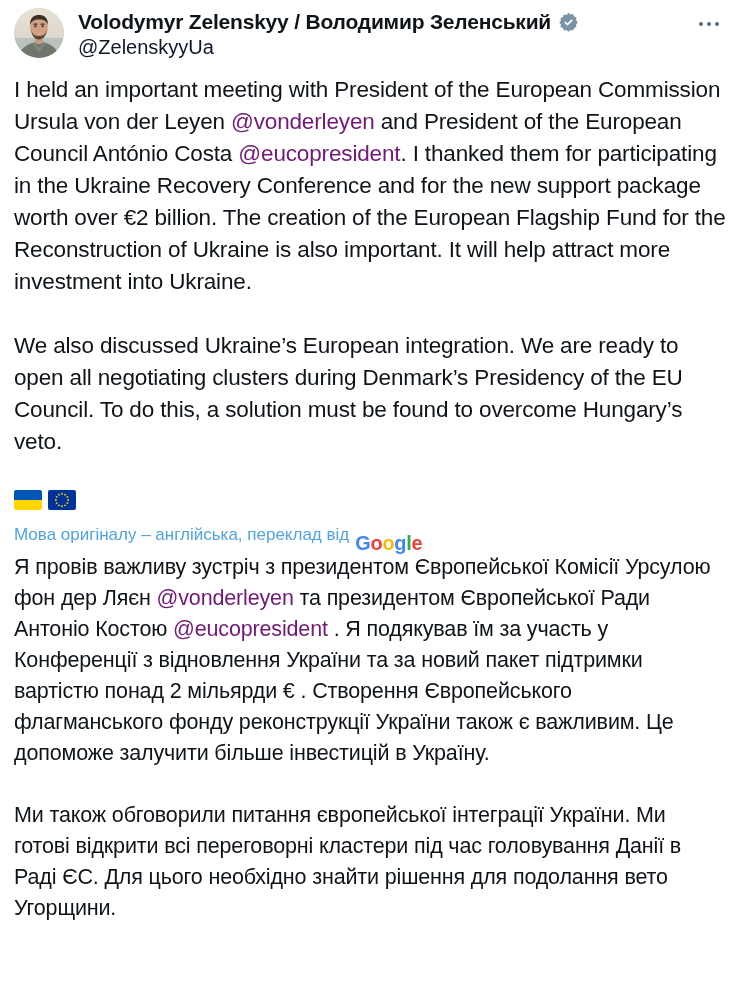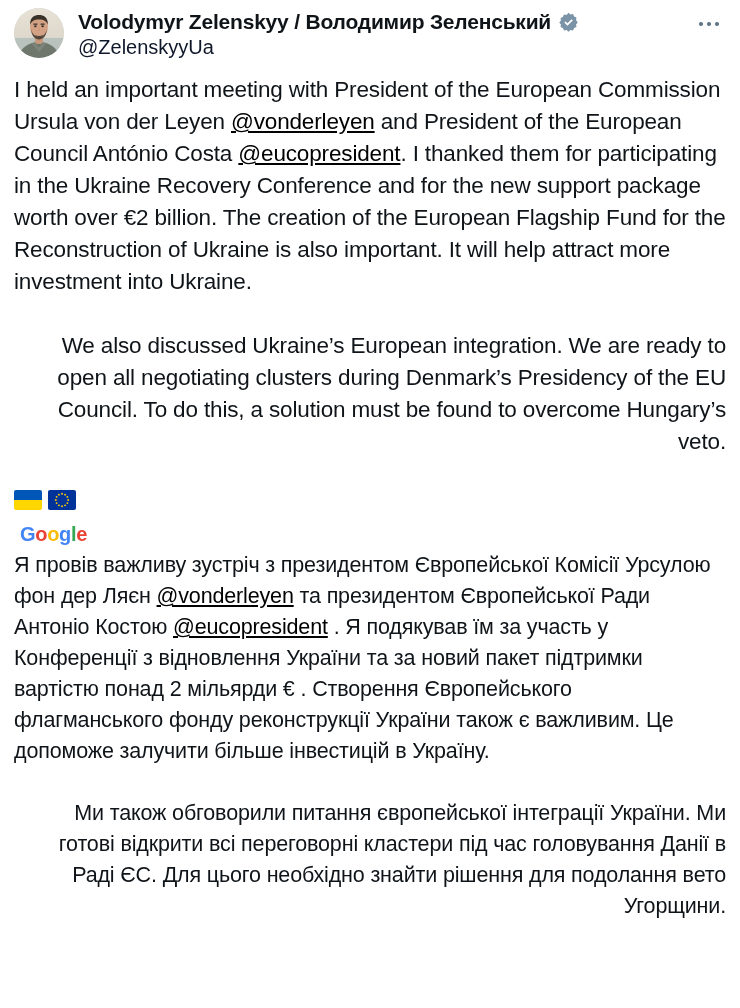--- a/index.html
+++ b/index.html
@@ -107,23 +107,23 @@
   
   .tweet-body {
     margin-top: 10px;
     font-size: 22.5px;
     line-height: 32px;
     color: #0f1419;
     letter-spacing: -0.15px;
   }
 
   .para { margin: 0; }
-  .para + .para { margin-top: 32px; text-align: right; }
-
-  .mention { color: #000000; text-decoration: underline; }
+  .para + .para { margin-top: 32px; }
+
+  .mention { color: #701a75; }
 
   .flag-row {
     margin-top: 30px;
     height: 24px;
     display: flex;
     align-items: center;
     gap: 6px;
   }
   .flag {
     width: 28px;
@@ -146,21 +146,21 @@
     align-items: baseline;
     white-space: nowrap;
     cursor: pointer;
   }
   .google-logo {
     margin-left: 6px;
     font-size: 20px;
     font-weight: bold;
     letter-spacing: -0.3px;
     position: relative;
-    top: 1px;
+    top: 10px;
   }
 
   
   .tweet-body-translated {
     margin-top: 6px;
     font-size: 21.5px;
     line-height: 31px;
     color: #0f1419;
     letter-spacing: -0.15px;
   }
@@ -257,20 +257,21 @@
           <circle cx="10.90" cy="15.37" r="0.95" fill="#ffcc00"></circle>
           <circle cx="8.63" cy="13.10" r="0.95" fill="#ffcc00"></circle>
           <circle cx="7.80" cy="10.00" r="0.95" fill="#ffcc00"></circle>
           <circle cx="8.63" cy="6.90" r="0.95" fill="#ffcc00"></circle>
           <circle cx="10.90" cy="4.63" r="0.95" fill="#ffcc00"></circle>
   </svg>
       </span>
     </div>
 
   <div class="translate-note">
+    <span>Мова оригіналу – англійська, переклад від</span>
     <span class="google-logo"><span style="color: rgb(66, 133, 244);">G</span><span style="color: rgb(234, 67, 53);">o</span><span style="color: rgb(251, 188, 5);">o</span><span style="color: rgb(66, 133, 244);">g</span><span style="color: rgb(52, 168, 83);">l</span><span style="color: rgb(234, 67, 53);">e</span></span>
   </div>
 
   <div class="tweet-body-translated">
       <div class="para"><span>Я провів важливу зустріч з президентом Європейської Комісії Урсулою фон дер Ляєн </span><span class="mention">@vonderleyen</span><span> та президентом Європейської Ради Антоніо Костою </span><span class="mention">@eucopresident</span><span> . Я подякував їм за участь у Конференції з відновлення України та за новий пакет підтримки вартістю понад 2 мільярди € . Створення Європейського флагманського фонду реконструкції України також є важливим. Це допоможе залучити більше інвестицій в Україну.</span></div>
       <div class="para"><span>Ми також обговорили питання європейської інтеграції України. Ми готові відкрити всі переговорні кластери під час головування Данії в Раді ЄС. Для цього необхідно знайти рішення для подолання вето Угорщини.</span></div>
     </div>
 
 </div>
 

